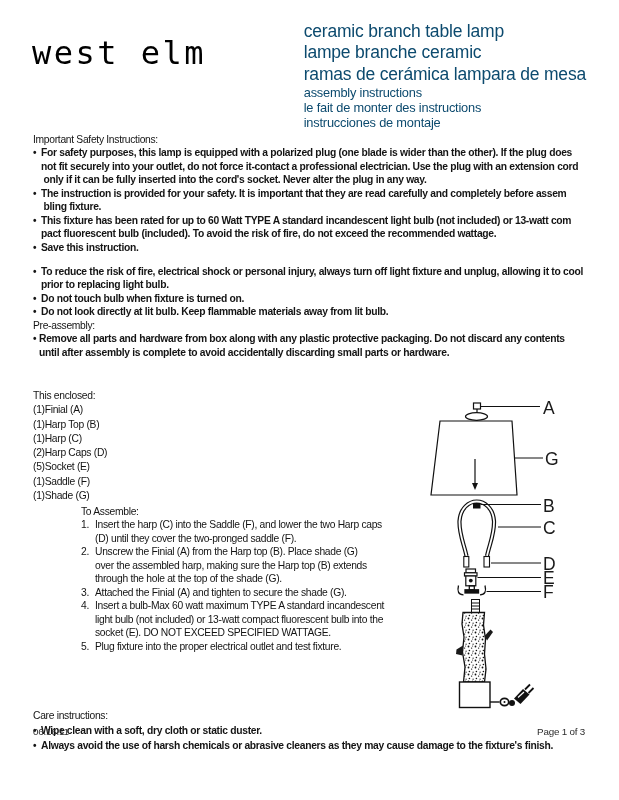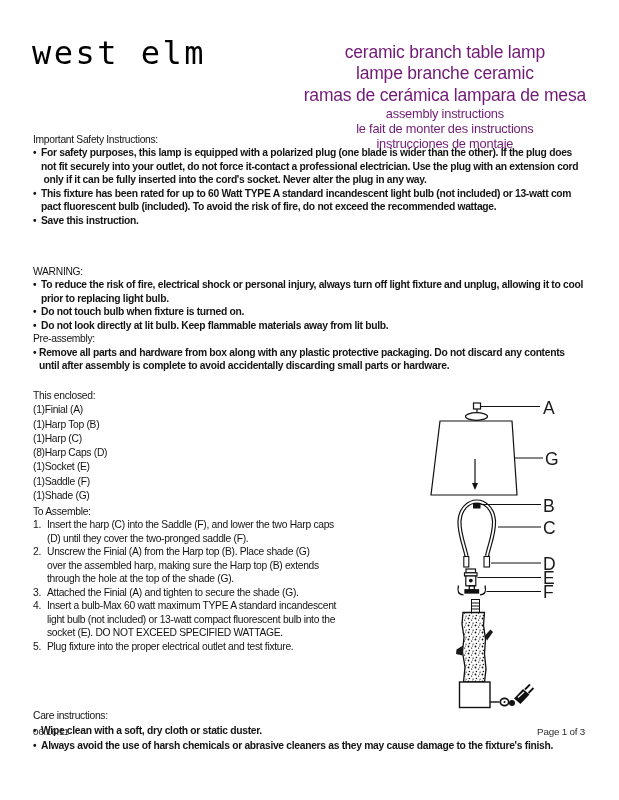--- a/index.html
+++ b/index.html
@@ -12,21 +12,21 @@
     color:#141414;
   }
   
   .logo{
     position:absolute;left:32px;top:34px;
     font-family:"DejaVu Sans Mono","Liberation Mono",monospace;
     font-size:32px;letter-spacing:2.5px;color:#000;font-weight:400;
     white-space:pre;
   }
   .titles{
-    position:absolute;right:33px;top:42px;text-align:center;color:#701a75;
+    position:absolute;right:33px;top:21px;text-align:left;color:#0c4a6e;
   }
   .t-lg{font-size:17.5px;line-height:21.3px;letter-spacing:-0.2px;white-space:pre;}
   .t-sm{font-size:12.8px;line-height:15.1px;letter-spacing:-0.2px;white-space:pre;}
   
   .sec{position:absolute;left:33px;width:584px;font-size:10.3px;line-height:13.45px;letter-spacing:-0.3px;}
   .sec .h{white-space:pre;}
   .bullet{position:relative;padding-left:8px;font-weight:bold;}
   .bullet::before{content:"\2022";position:absolute;left:0;top:0;font-size:10px;}
   .bullet .txt{white-space:pre;display:block;}
   .plain{white-space:pre;}
@@ -64,30 +64,33 @@
   </div>
 
   <div class="sec" style="top:133px;">
     <div class="h">Important Safety Instructions:</div>
     <div class="bullet">
         <span class="txt">For safety purposes, this lamp is equipped with a polarized plug (one blade is wider than the other). If the plug does
 not fit securely into your outlet, do not force it-contact a professional electrician. Use the plug with an extension cord
  only if it can be fully inserted into the cord's socket. Never alter the plug in any way.</span>
       </div>
     <div class="bullet">
+        <span class="txt">The instruction is provided for your safety. It is important that they are read carefully and completely before assem
+ bling fixture.</span>
+      </div>
+    <div class="bullet">
         <span class="txt">This fixture has been rated for up to 60 Watt TYPE A standard incandescent light bulb (not included) or 13-watt com
 pact fluorescent bulb (included). To avoid the risk of fire, do not exceed the recommended wattage.</span>
       </div>
     <div class="bullet">
         <span class="txt">Save this instruction.</span>
       </div>
   </div>
 
   <div class="sec" style="top:265px;">
-    <div class="h">WARNING:</div>
     <div class="bullet">
         <span class="txt">To reduce the risk of fire, electrical shock or personal injury, always turn off light fixture and unplug, allowing it to cool
 prior to replacing light bulb.</span>
       </div>
     <div class="bullet">
         <span class="txt">Do not touch bulb when fixture is turned on.</span>
       </div>
     <div class="bullet">
         <span class="txt">Do not look directly at lit bulb. Keep flammable materials away from lit bulb.</span>
       </div>
@@ -96,27 +99,27 @@
         <span class="txt">Remove all parts and hardware from box along with any plastic protective packaging. Do not discard any contents
 until after assembly is complete to avoid accidentally discarding small parts or hardware.</span>
       </div>
   </div>
 
   <div class="sec sec-parts" style="top:389px;width:300px;">
     <div class="h">This enclosed:</div>
     <div class="plain">(1)Finial (A)</div>
     <div class="plain">(1)Harp Top (B)</div>
     <div class="plain">(1)Harp (C)</div>
-    <div class="plain">(8)Harp Caps (D)</div>
-    <div class="plain">(1)Socket (E)</div>
+    <div class="plain">(2)Harp Caps (D)</div>
+    <div class="plain">(5)Socket (E)</div>
     <div class="plain">(1)Saddle (F)</div>
     <div class="plain">(1)Shade (G)</div>
   </div>
 
-  <div class="sec" style="top:505px;width:392px;">
+  <div class="sec" style="top:505px;width:392px;margin-left:48px;">
     <div class="h">To Assemble:</div>
     <div class="step">
         <span class="num">1.</span>
         <span class="txt">Insert the harp (C) into the Saddle (F), and lower the two Harp caps
 (D) until they cover the two-pronged saddle (F).</span>
       </div>
     <div class="step">
         <span class="num">2.</span>
         <span class="txt">Unscrew the Finial (A) from the Harp top (B). Place shade (G)
 over the assembled harp, making sure the Harp top (B) extends

